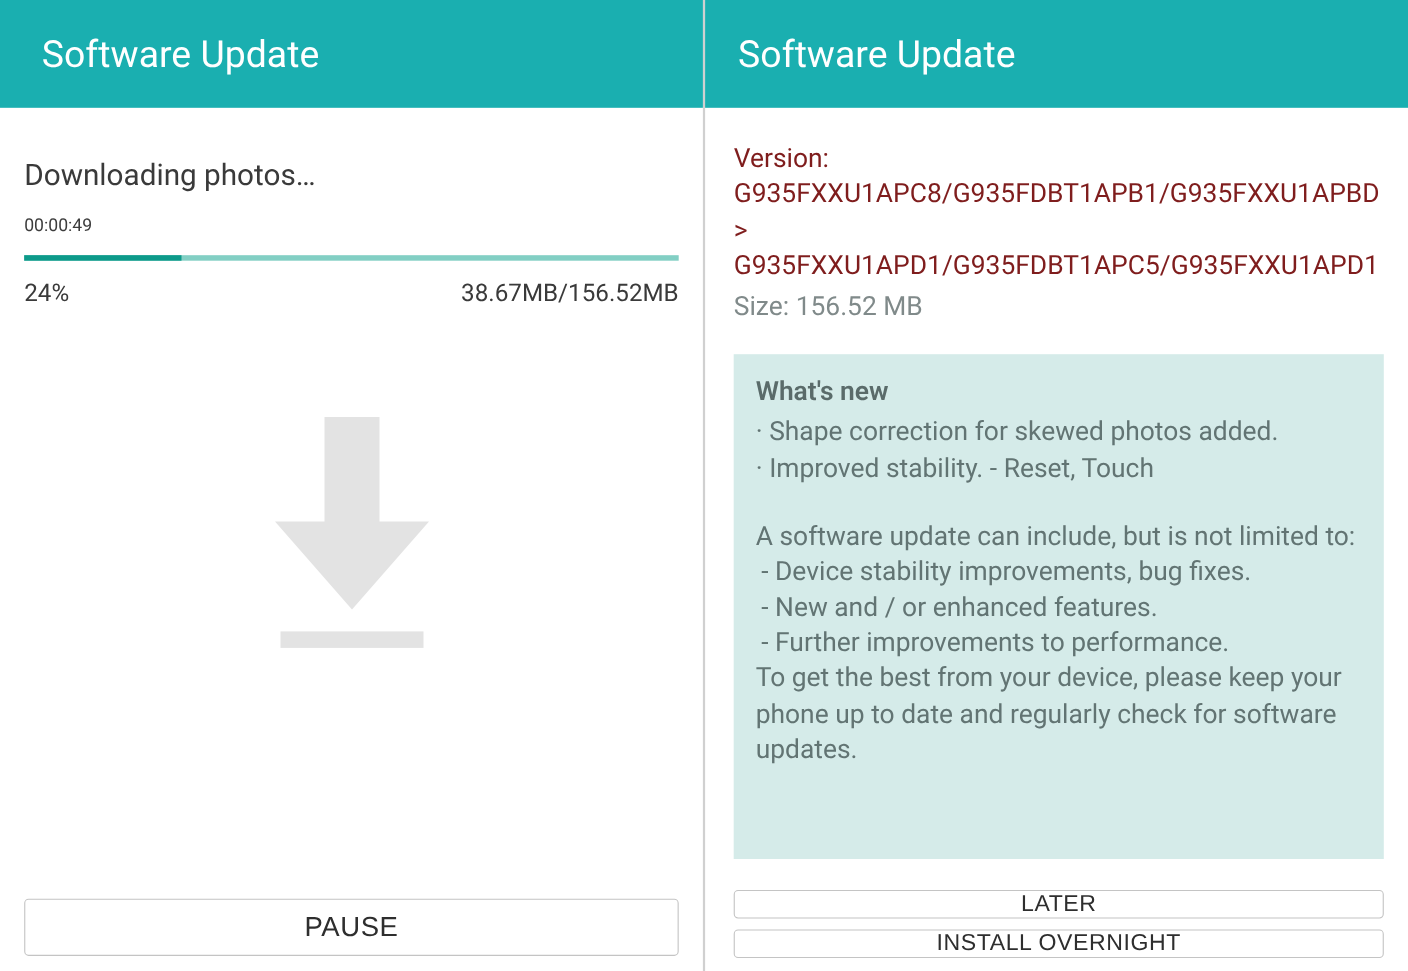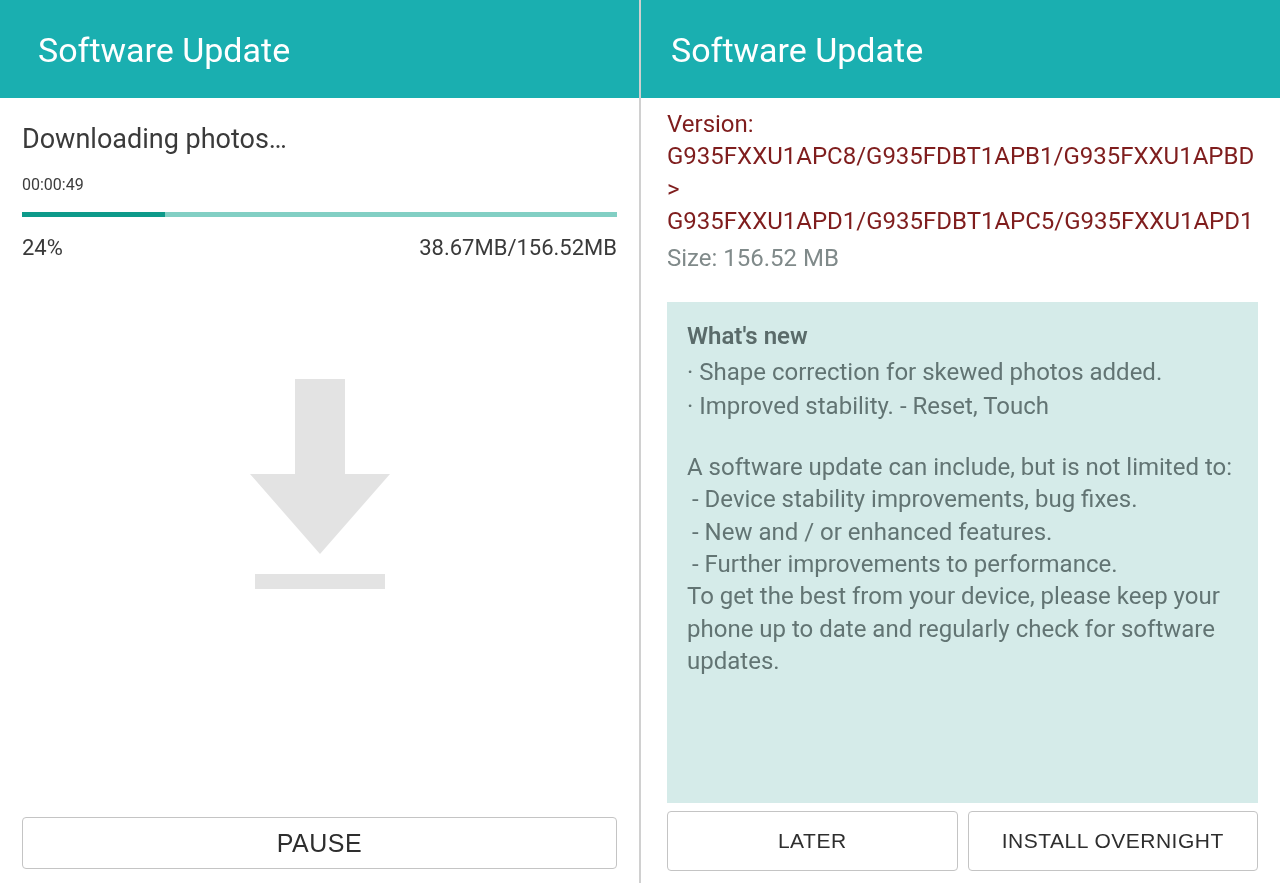--- a/index.html
+++ b/index.html
@@ -12,20 +12,21 @@
       height: 883px;
       font-family: -apple-system, 'Segoe UI', Roboto, sans-serif;
       background: #ffffff;
       display: flex;
     }
     .panel {
       flex: 1;
       display: flex;
       flex-direction: column;
       position: relative;
+      gap: 20px;
     }
     .panel-left {
       border-right: 2px solid #d0d0d0;
     }
     .header {
       background: #1aafb0;
       color: #ffffff;
       font-size: 34px;
       font-weight: 400;
       padding: 30px 24px 28px 38px;
@@ -81,20 +82,21 @@
       justify-content: center;
       margin-top: -100px;
     }
     .button-row {
       padding: 10px 22px 14px 22px;
       display: flex;
       gap: 10px;
     }
     .panel-right .button-row {
       padding: 8px 22px 12px 26px;
+      flex-direction: column;
     }
     .btn {
       flex: 1;
       background: #ffffff;
       border: 1px solid #c4c4c4;
       border-radius: 4px;
       font-size: 25px;
       color: #2e2e2e;
       font-weight: 400;
       height: 52px;

